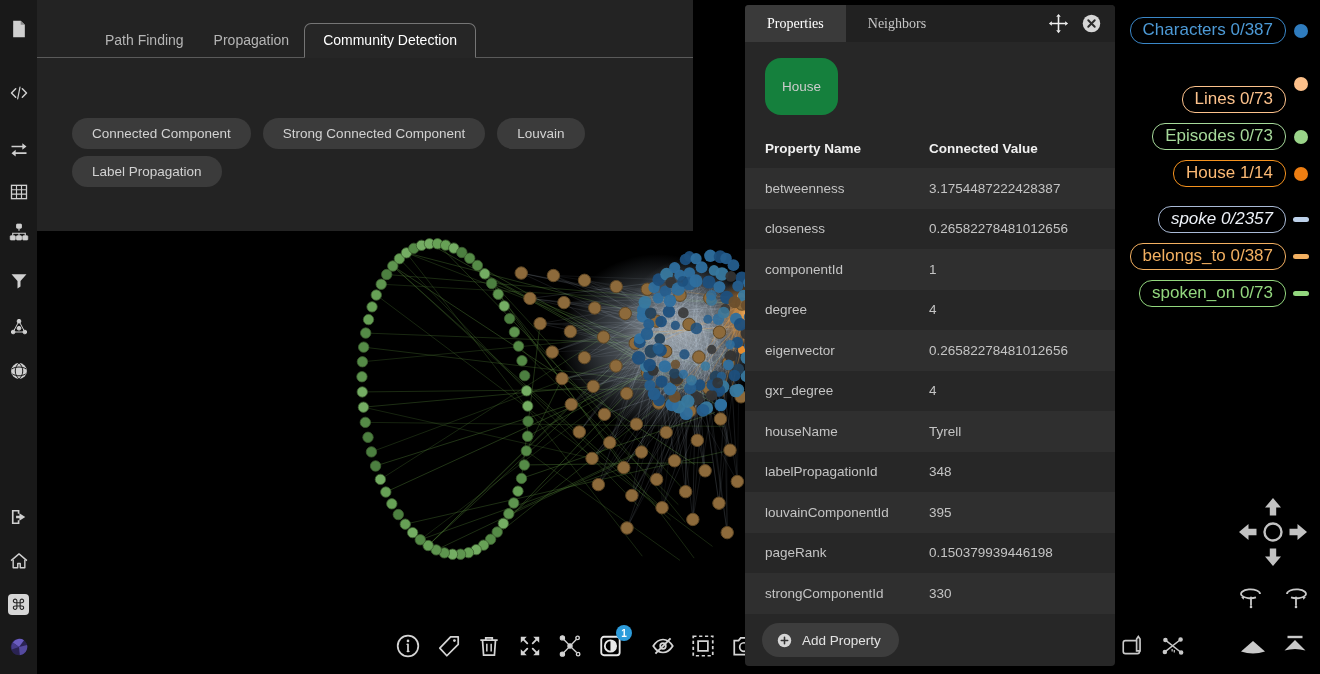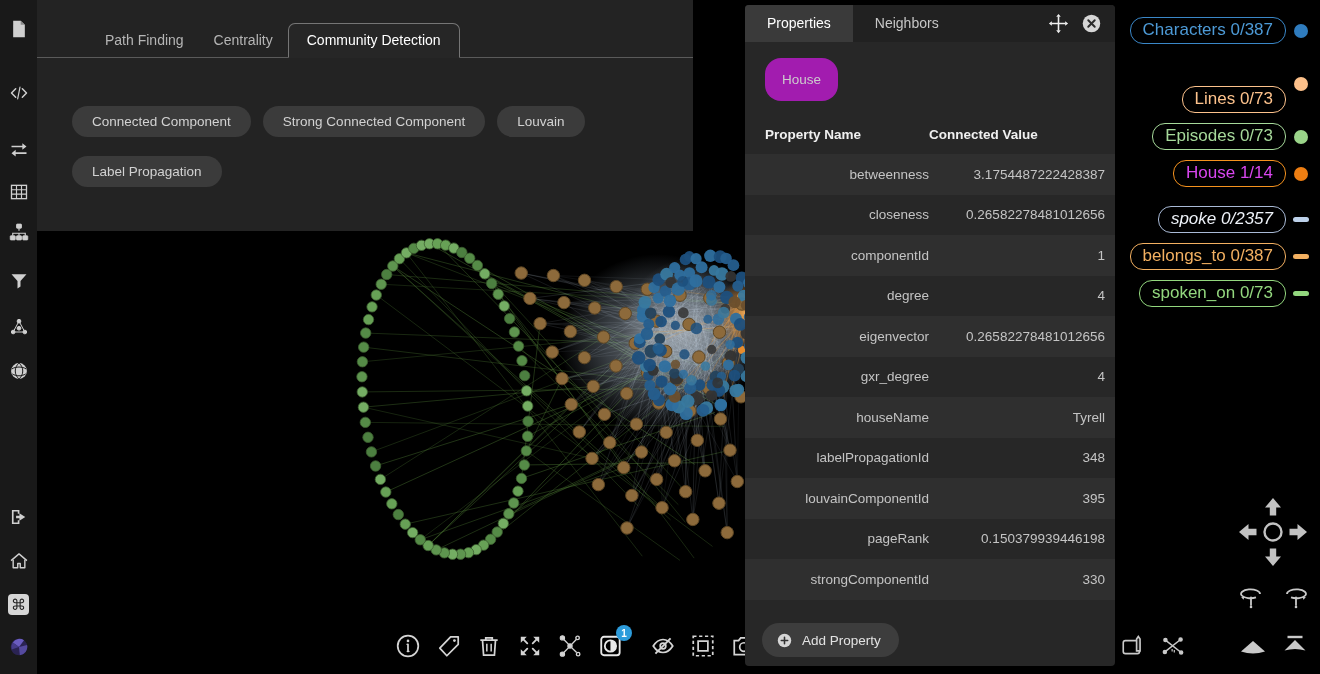--- a/index.html
+++ b/index.html
@@ -15,38 +15,38 @@
   .cmd-key{background:#d6d6d6;color:#1d1d1d;border-radius:4px;width:21px;height:21px;display:flex;
            align-items:center;justify-content:center;font-size:15px;line-height:1;}
   
   .apanel{position:absolute;left:37px;top:0;width:656px;height:231px;background:#232323;z-index:4;}
   .tabs-row{position:absolute;left:0;right:0;top:24px;height:34px;display:flex;align-items:flex-end;
             padding-left:53px;border-bottom:1px solid #5a5a5a;box-sizing:border-box;}
   .tab{line-height:33px;padding:0 15px;color:#b5b5b5;font-size:14px;cursor:pointer;white-space:nowrap;}
   .tab.active{background:#262626;border:1px solid #757575;border-bottom:1px solid #262626;
               border-radius:7px 7px 0 0;margin-bottom:-1px;color:#fff;padding:0 18px;margin-top:24px;}
   .algo-row{position:absolute;left:35px;display:flex;gap:20px;}
-  .algo-row.r1{top:106px;gap:12px;} .algo-row.r2{top:144px;margin-top:12px;}
+  .algo-row.r1{top:118px;gap:12px;} .algo-row.r2{top:144px;margin-top:12px;}
   .algo{height:31px;line-height:31px;padding:0 20px;background:#3b3b3b;color:#d2d2d2;border-radius:16px;
         font-size:13.5px;cursor:pointer;white-space:nowrap;}
   
   .props{position:absolute;left:745px;top:5px;width:370px;height:661px;background:#272727;
          border-radius:4px;z-index:6;}
-  .props-tabs{height:37px;background:#212121;border-radius:4px 4px 0 0;display:flex;position:relative;}
+  .props-tabs{height:37px;background:#212121;border-radius:4px 4px 0 0;display:flex;position:relative;font-family:Liberation Serif, serif;}
   .ptab{padding:0 22px;line-height:37px;font-size:14px;color:#c7c7c7;cursor:pointer;}
   .ptab.active{background:#3a3a3a;color:#fff;border-radius:4px 0 0 0;}
   .phead-ic{position:absolute;top:8px;width:21px;height:21px;cursor:pointer;}
   .phead-ic svg{width:21px;height:21px;}
   .ic-move{right:46px;} .ic-close{right:13px;}
   .chip-row{padding:16px 20px 13px;}
-  .chip{display:inline-block;background:#a21caf;color:#ccc;border-radius:16px;padding:14px 17px;font-size:13.5px;cursor:pointer;}
+  .chip{display:inline-block;background:#15803d;color:#ccc;border-radius:16px;padding:21px 17px;font-size:13.5px;cursor:pointer;}
   .thead{display:flex;height:40px;align-items:center;font-weight:bold;color:#f0f0f0;font-size:13.5px;}
   .c1{width:184px;padding-left:20px;box-sizing:border-box;flex-shrink:0;}
   .c2{flex:1;padding-right:10px;}
-  .prow{display:flex;height:40.5px;align-items:center;font-size:13.5px;color:#c4c4c4;cursor:pointer;text-align:right;}
+  .prow{display:flex;height:40.5px;align-items:center;font-size:13.5px;color:#c4c4c4;cursor:pointer;}
   .prow:nth-child(odd){background:#2f2f2f;}
   .add-btn{position:absolute;left:17px;top:618px;display:inline-flex;align-items:center;gap:9px;
            background:#3d3d3d;border-radius:17px;height:34px;padding:0 18px 0 14px;color:#e2e2e2;
            font-size:13.5px;cursor:pointer;}
   .add-btn svg{width:17px;height:17px;}
   
   .legend{position:absolute;top:17px;right:8px;display:flex;flex-direction:column;align-items:flex-end;z-index:6;}
   .lrow{display:flex;align-items:center;margin-bottom:10px;cursor:pointer;}
   .lrow.first-edge{margin-top:9px;font-style:italic;}
   .lchip{border:1.5px solid;border-radius:13px;padding:2px 12px 3px;font-size:17px;white-space:nowrap;}
@@ -785,21 +785,21 @@
           <path d="M12 12L4.5 6.5A10 10 0 0 1 18 3.8z" fill="#6a5cc0"></path>
           <path d="M12 12l9.7-2.3A10 10 0 0 1 13 21.9z" fill="#554a9e"></path>
           <path d="M12 12L3.2 15A10 10 0 0 1 4.5 6.5z" fill="#463c8a"></path>
         </svg>
       </span>
     </aside>
 
   <section class="apanel">
     <div class="tabs-row">
       <div class="tab">Path Finding</div>
-      <div class="tab">Centrality</div>
+      <div class="tab">Propagation</div>
       <div class="tab active">Community Detection</div>
     </div>
     <div class="algo-row r1">
       <div class="algo">Connected Component</div>
       <div class="algo">Strong Connected Component</div>
       <div class="algo">Louvain</div>
     </div>
     <div class="algo-row r2">
       <div class="algo">Label Propagation</div>
     </div>
@@ -897,21 +897,21 @@
           <span class="mark-circle" style="background: rgb(252, 192, 138);"></span>
         </span>
       </div>
       <div class="lrow">
         <span class="lchip" style="border-color: rgb(166, 217, 154); color: rgb(166, 217, 154);">Episodes 0/73</span>
         <span class="lmark">
           <span class="mark-circle" style="background: rgb(154, 212, 137);"></span>
         </span>
       </div>
       <div class="lrow">
-        <span class="lchip" style="border-color: rgb(245, 146, 30); color: #d946ef;">House 1/14</span>
+        <span class="lchip" style="border-color: rgb(245, 146, 30); color: #fdba74;">House 1/14</span>
         <span class="lmark">
           <span class="mark-circle" style="background: rgb(238, 126, 18);"></span>
         </span>
       </div>
       <div class="lrow first-edge">
         <span class="lchip" style="border-color: rgb(169, 186, 214); color: rgb(238, 242, 248);">spoke 0/2357</span>
         <span class="lmark">
           <span class="mark-dash" style="background: rgb(189, 209, 234);"></span>
         </span>
       </div>

